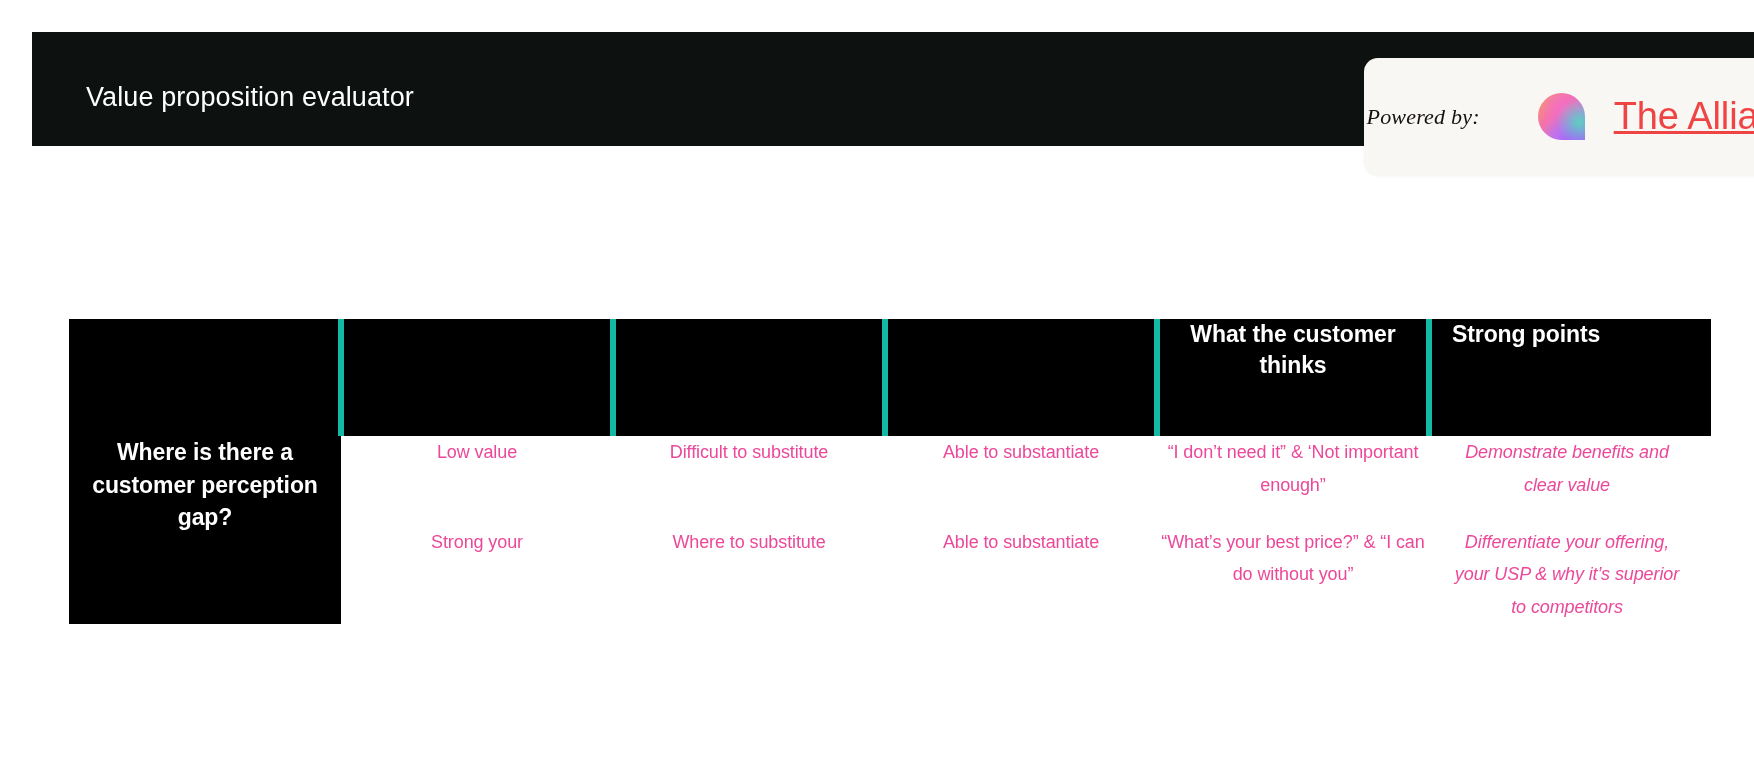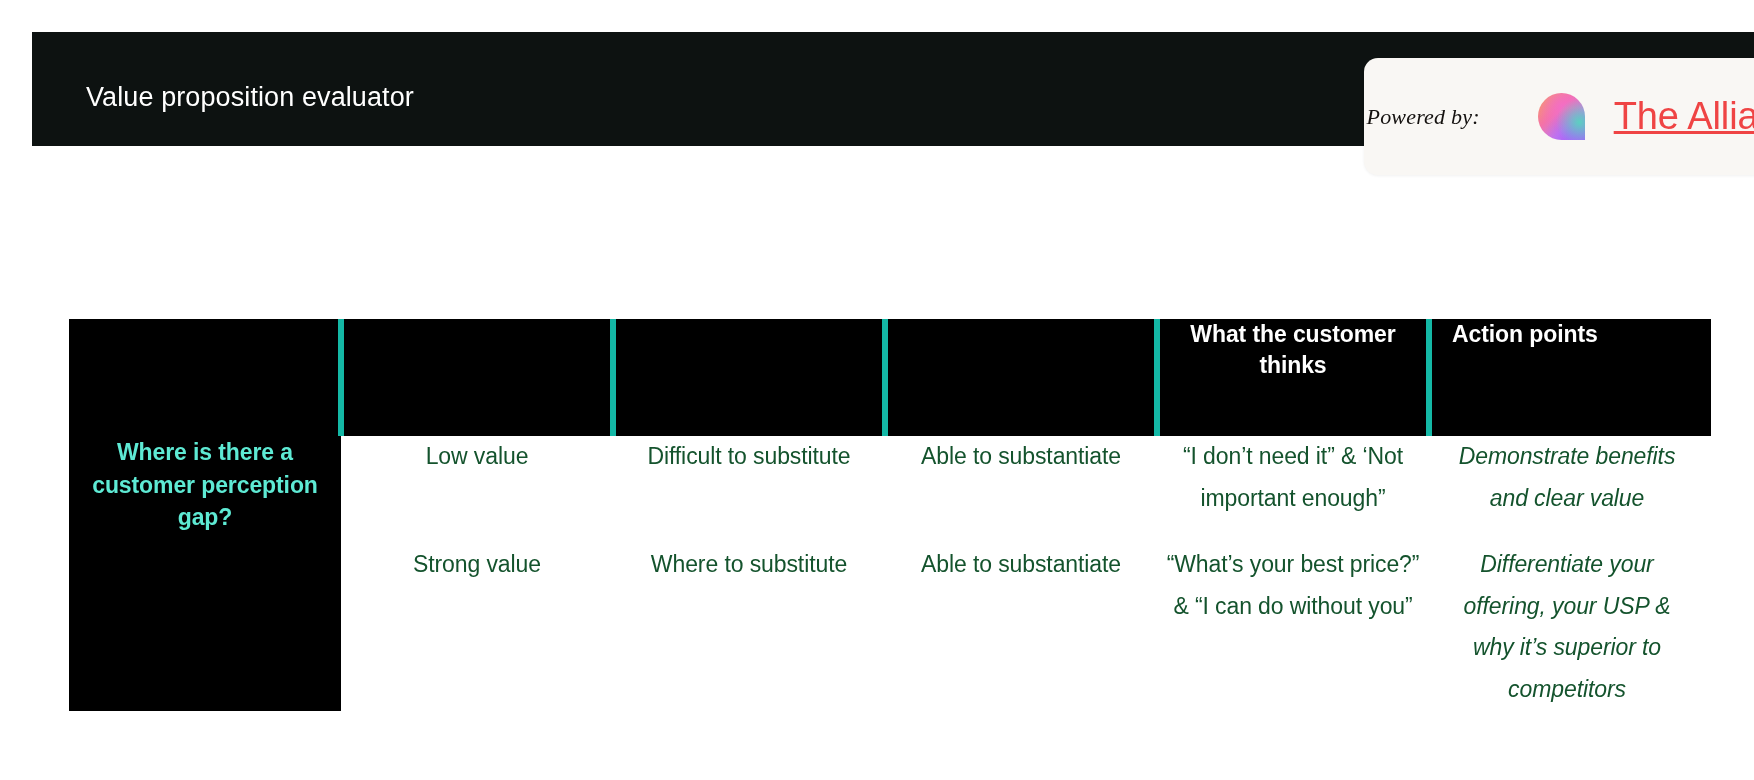--- a/index.html
+++ b/index.html
@@ -133,35 +133,35 @@
 
   .hdr-cell.act {
     text-align: left;
     padding-left: 20px;
     border-right: none;
   }
 
   
   .gap-cell {
     background: #000000;
-    color: #5eead4;
+    color: #ffffff;
     font-size: 23px;
     font-weight: 700;
     line-height: 1.42;
     text-align: center;
     vertical-align: top;
     padding: 71px 22px 0 22px;
     letter-spacing: -0.1px;
   }
 
   
   .body-cell {
     background: #ffffff;
-    color: #14532d;
-    font-size: 23px;
+    color: #ec4899;
+    font-size: 18px;
     font-weight: 400;
     line-height: 1.82;
     text-align: center;
     padding: 13px 16px 34px 16px;
     letter-spacing: -0.1px;
   }
 
   .body-cell.act {
     text-align: center;
     font-style: italic;
@@ -198,36 +198,36 @@
         <col class="c-act">
     </colgroup>
 
     <thead>
       <tr>
         <th class="hdr-cell blank"></th>
         <th class="hdr-cell blank"></th>
         <th class="hdr-cell blank"></th>
         <th class="hdr-cell blank"></th>
         <th class="hdr-cell">What the customer thinks</th>
-        <th class="hdr-cell act">Action points</th>
+        <th class="hdr-cell act">Strong points</th>
       </tr>
     </thead>
 
     <tbody>
       <tr class="row-1">
         <td class="gap-cell" rowspan="2">Where is there a customer perception gap?</td>
         <td class="body-cell">Low value</td>
         <td class="body-cell">Difficult to substitute</td>
         <td class="body-cell">Able to substantiate</td>
         <td class="body-cell">“I don’t need it” &amp; ‘Not important enough”</td>
         <td class="body-cell act">Demonstrate benefits and clear value</td>
       </tr>
 
       <tr class="row-2">
-        <td class="body-cell">Strong value</td>
+        <td class="body-cell">Strong your</td>
         <td class="body-cell">Where to substitute</td>
         <td class="body-cell">Able to substantiate</td>
         <td class="body-cell">“What’s your best price?” &amp; “I can do without you”</td>
         <td class="body-cell act">Differentiate your offering, your USP &amp; why it’s superior to competitors</td>
       </tr>
     </tbody>
   </table>
 
 </div>
 

